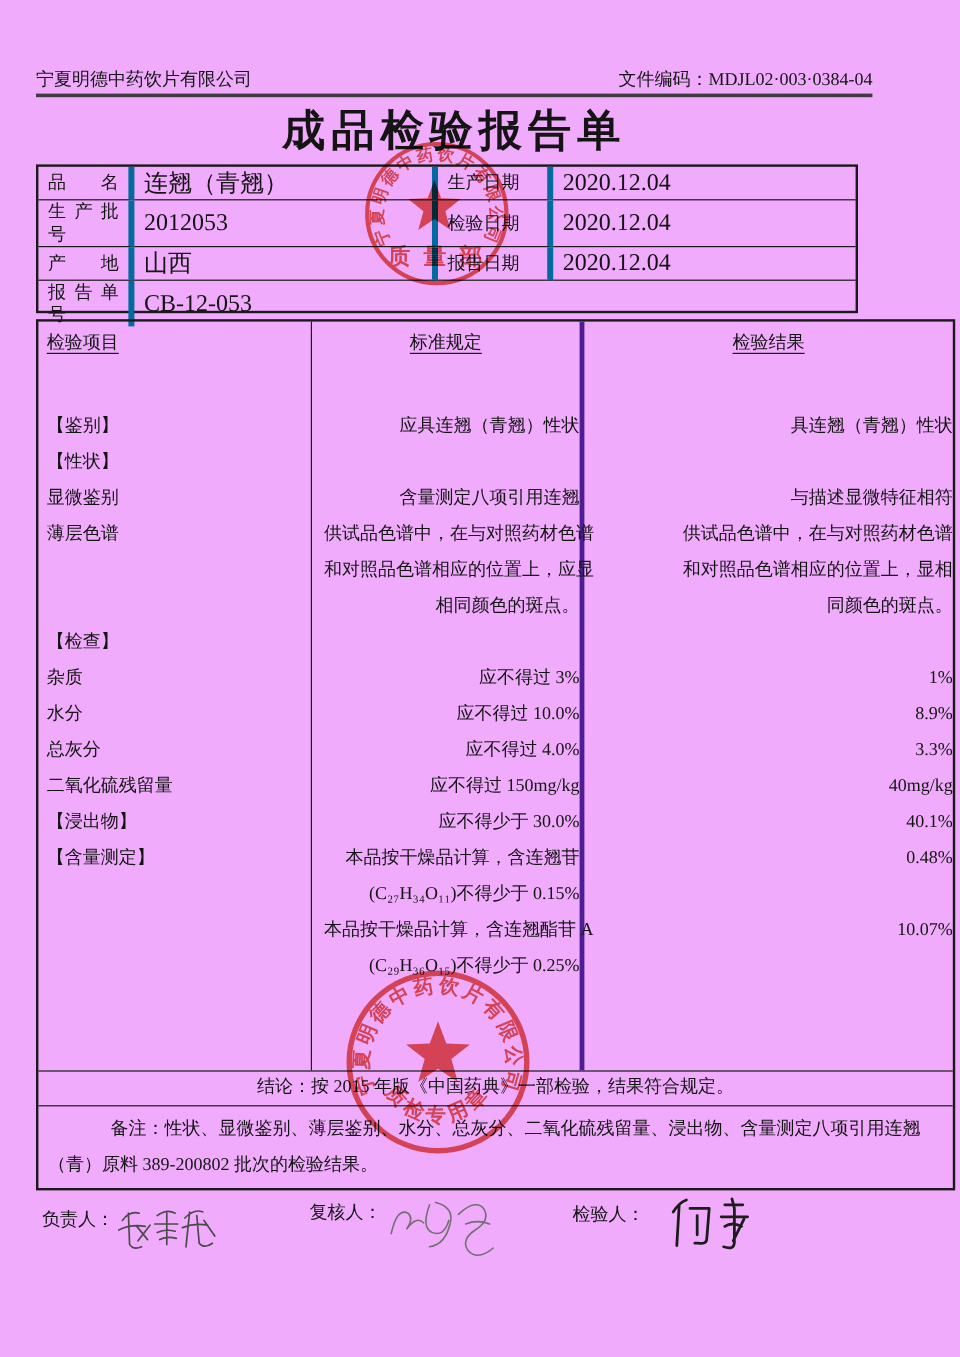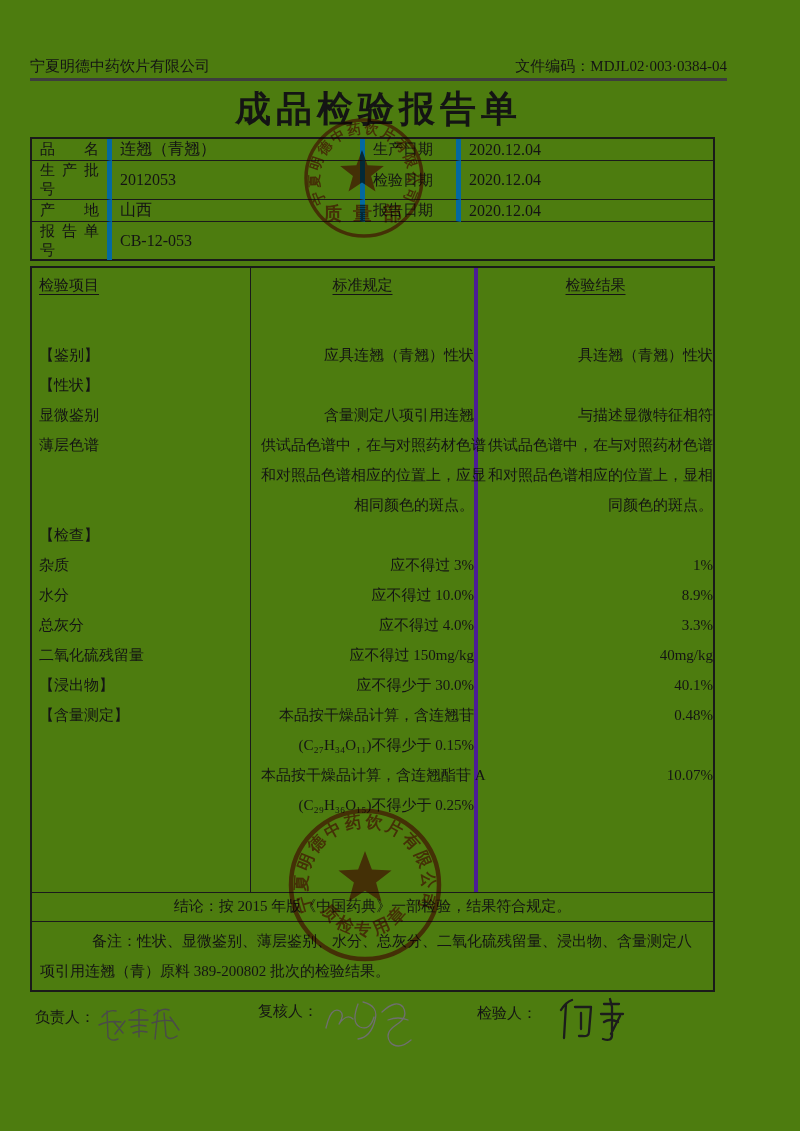--- a/index.html
+++ b/index.html
@@ -1,33 +1,33 @@
 <!DOCTYPE html>
 <html style="--stamp: #dd4b3c;"><head>
 <meta charset="utf-8">
 <style>
   html,body{margin:0;padding:0;background:#ffffff;}
   .page{
-    position:relative;width:800px;height:1131px;background:#4d7c0f;overflow:hidden;
+    position:relative;width:800px;height:1131px;background:#f0abfc;overflow:hidden;
     font-family:"Liberation Serif","DejaVu Serif",serif;color:#141414;
   }
   
   .doc-header{position:absolute;left:30px;top:57px;width:697px;display:flex;justify-content:space-between;align-items:flex-end;font-size:15px;}
   .header-rule{position:absolute;left:30px;top:78px;width:697px;height:0;border-bottom:3px solid #3d3d3d;}
   .report-title{position:absolute;left:30px;top:85px;width:697px;text-align:center;font-size:36px;font-weight:bold;letter-spacing:5px;}
   
   .info-table{position:absolute;left:30px;top:137px;width:685px;height:124px;border:2px solid #1a1a1a;box-sizing:border-box;display:grid;grid-template-columns:80px 253px 96px 1fr;grid-template-rows:repeat(4,1fr);font-size:15px;}
   .info-table .cell{border-right:5px solid #0369a1;border-bottom:1px solid #1a1a1a;display:flex;align-items:center;padding:0 8px;box-sizing:border-box;}
   .info-table .cell.lastcol{border-right:none;}
   .info-table .cell.lastrow{border-bottom:none;align-items:center;}
   .info-table .cell.span3{grid-column:2 / 5;}
   .jlabel{width:100%;text-align:justify;text-align-last:justify;}
-  .val{font-size:16px;}
-  
-  .main-table{position:absolute;left:30px;top:266px;width:685px;box-sizing:border-box;border:2px solid #1a1a1a;font-size:15px;}
+  .val{font-size:20px;}
+  
+  .main-table{position:absolute;left:30px;top:266px;width:766px;box-sizing:border-box;border:2px solid #1a1a1a;font-size:15px;}
   .cols{display:flex;height:624px;}
   .col{box-sizing:border-box;height:100%;}
   .col-1{width:228px;border-right:1px solid #1a1a1a;}
   .col-2{width:227px;border-right:4px solid #4c1d95;}
   .col-3{flex:1;}
   .col-head{height:42px;display:flex;align-items:flex-start;padding-top:8px;box-sizing:border-box;}
   .col-head span{text-decoration:underline;text-underline-offset:4px;}
   .col-1 .col-head{padding-left:7px;}
   .col-2 .col-head,.col-3 .col-head{justify-content:center;}
   .tline{height:30px;line-height:30px;white-space:nowrap;overflow:visible;}

